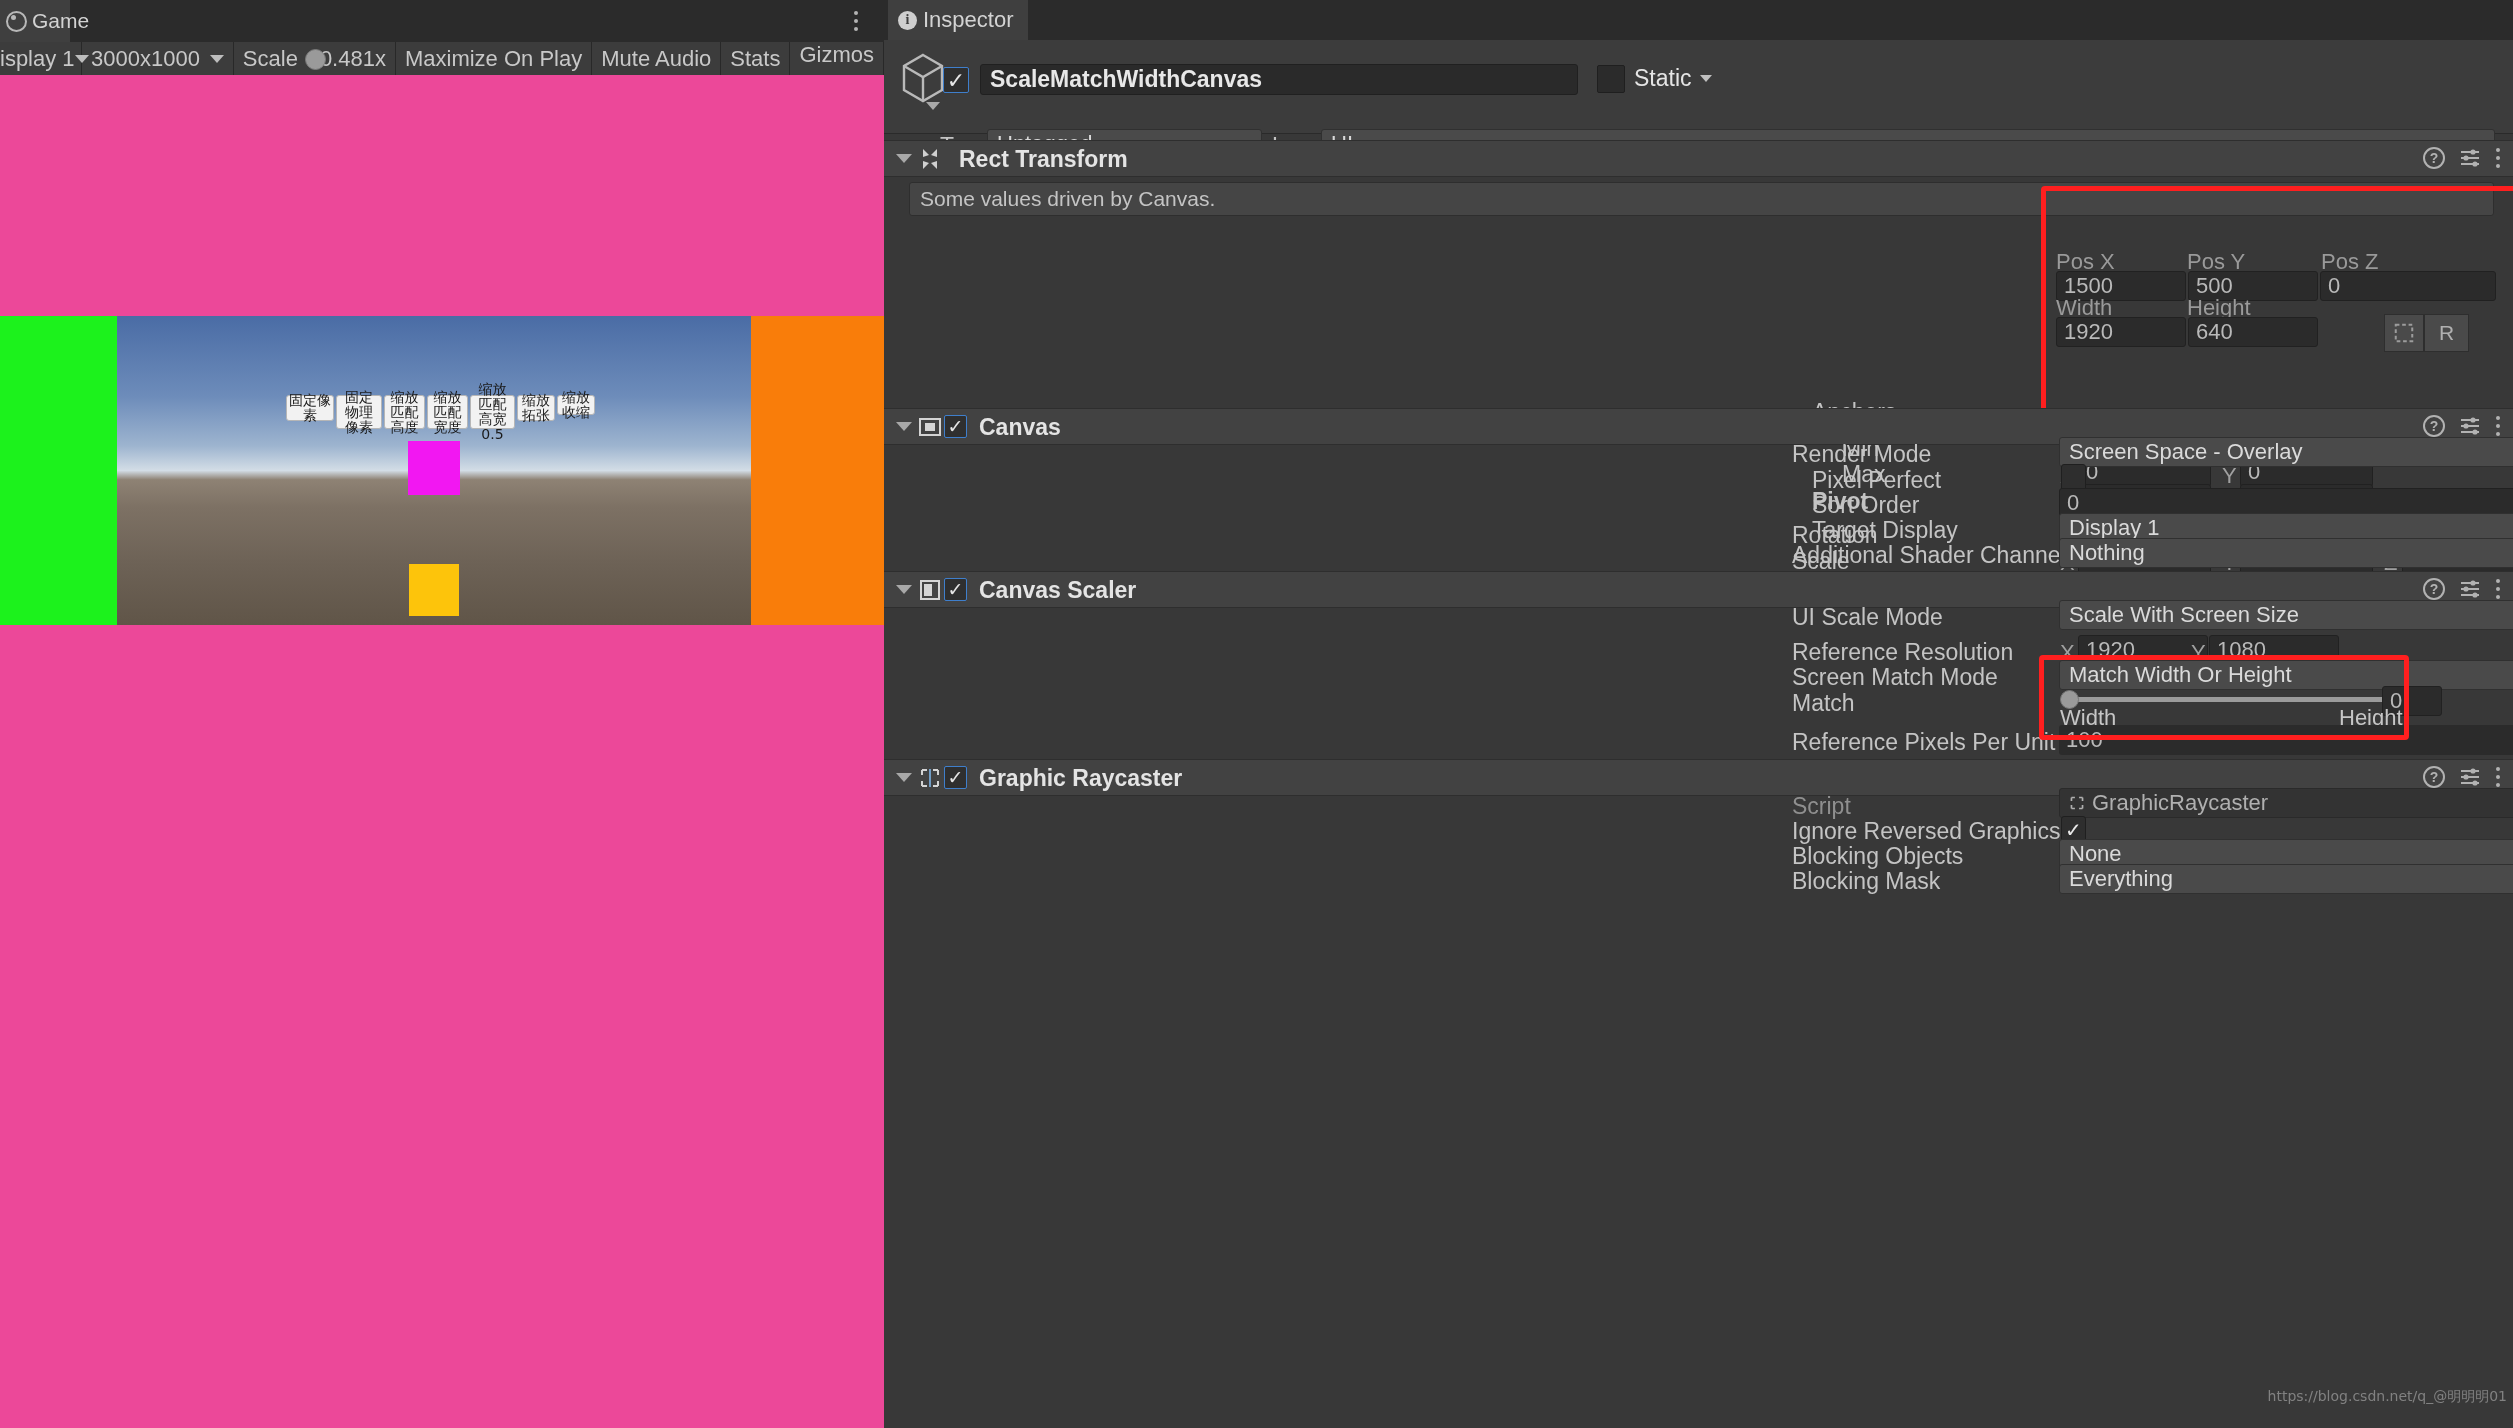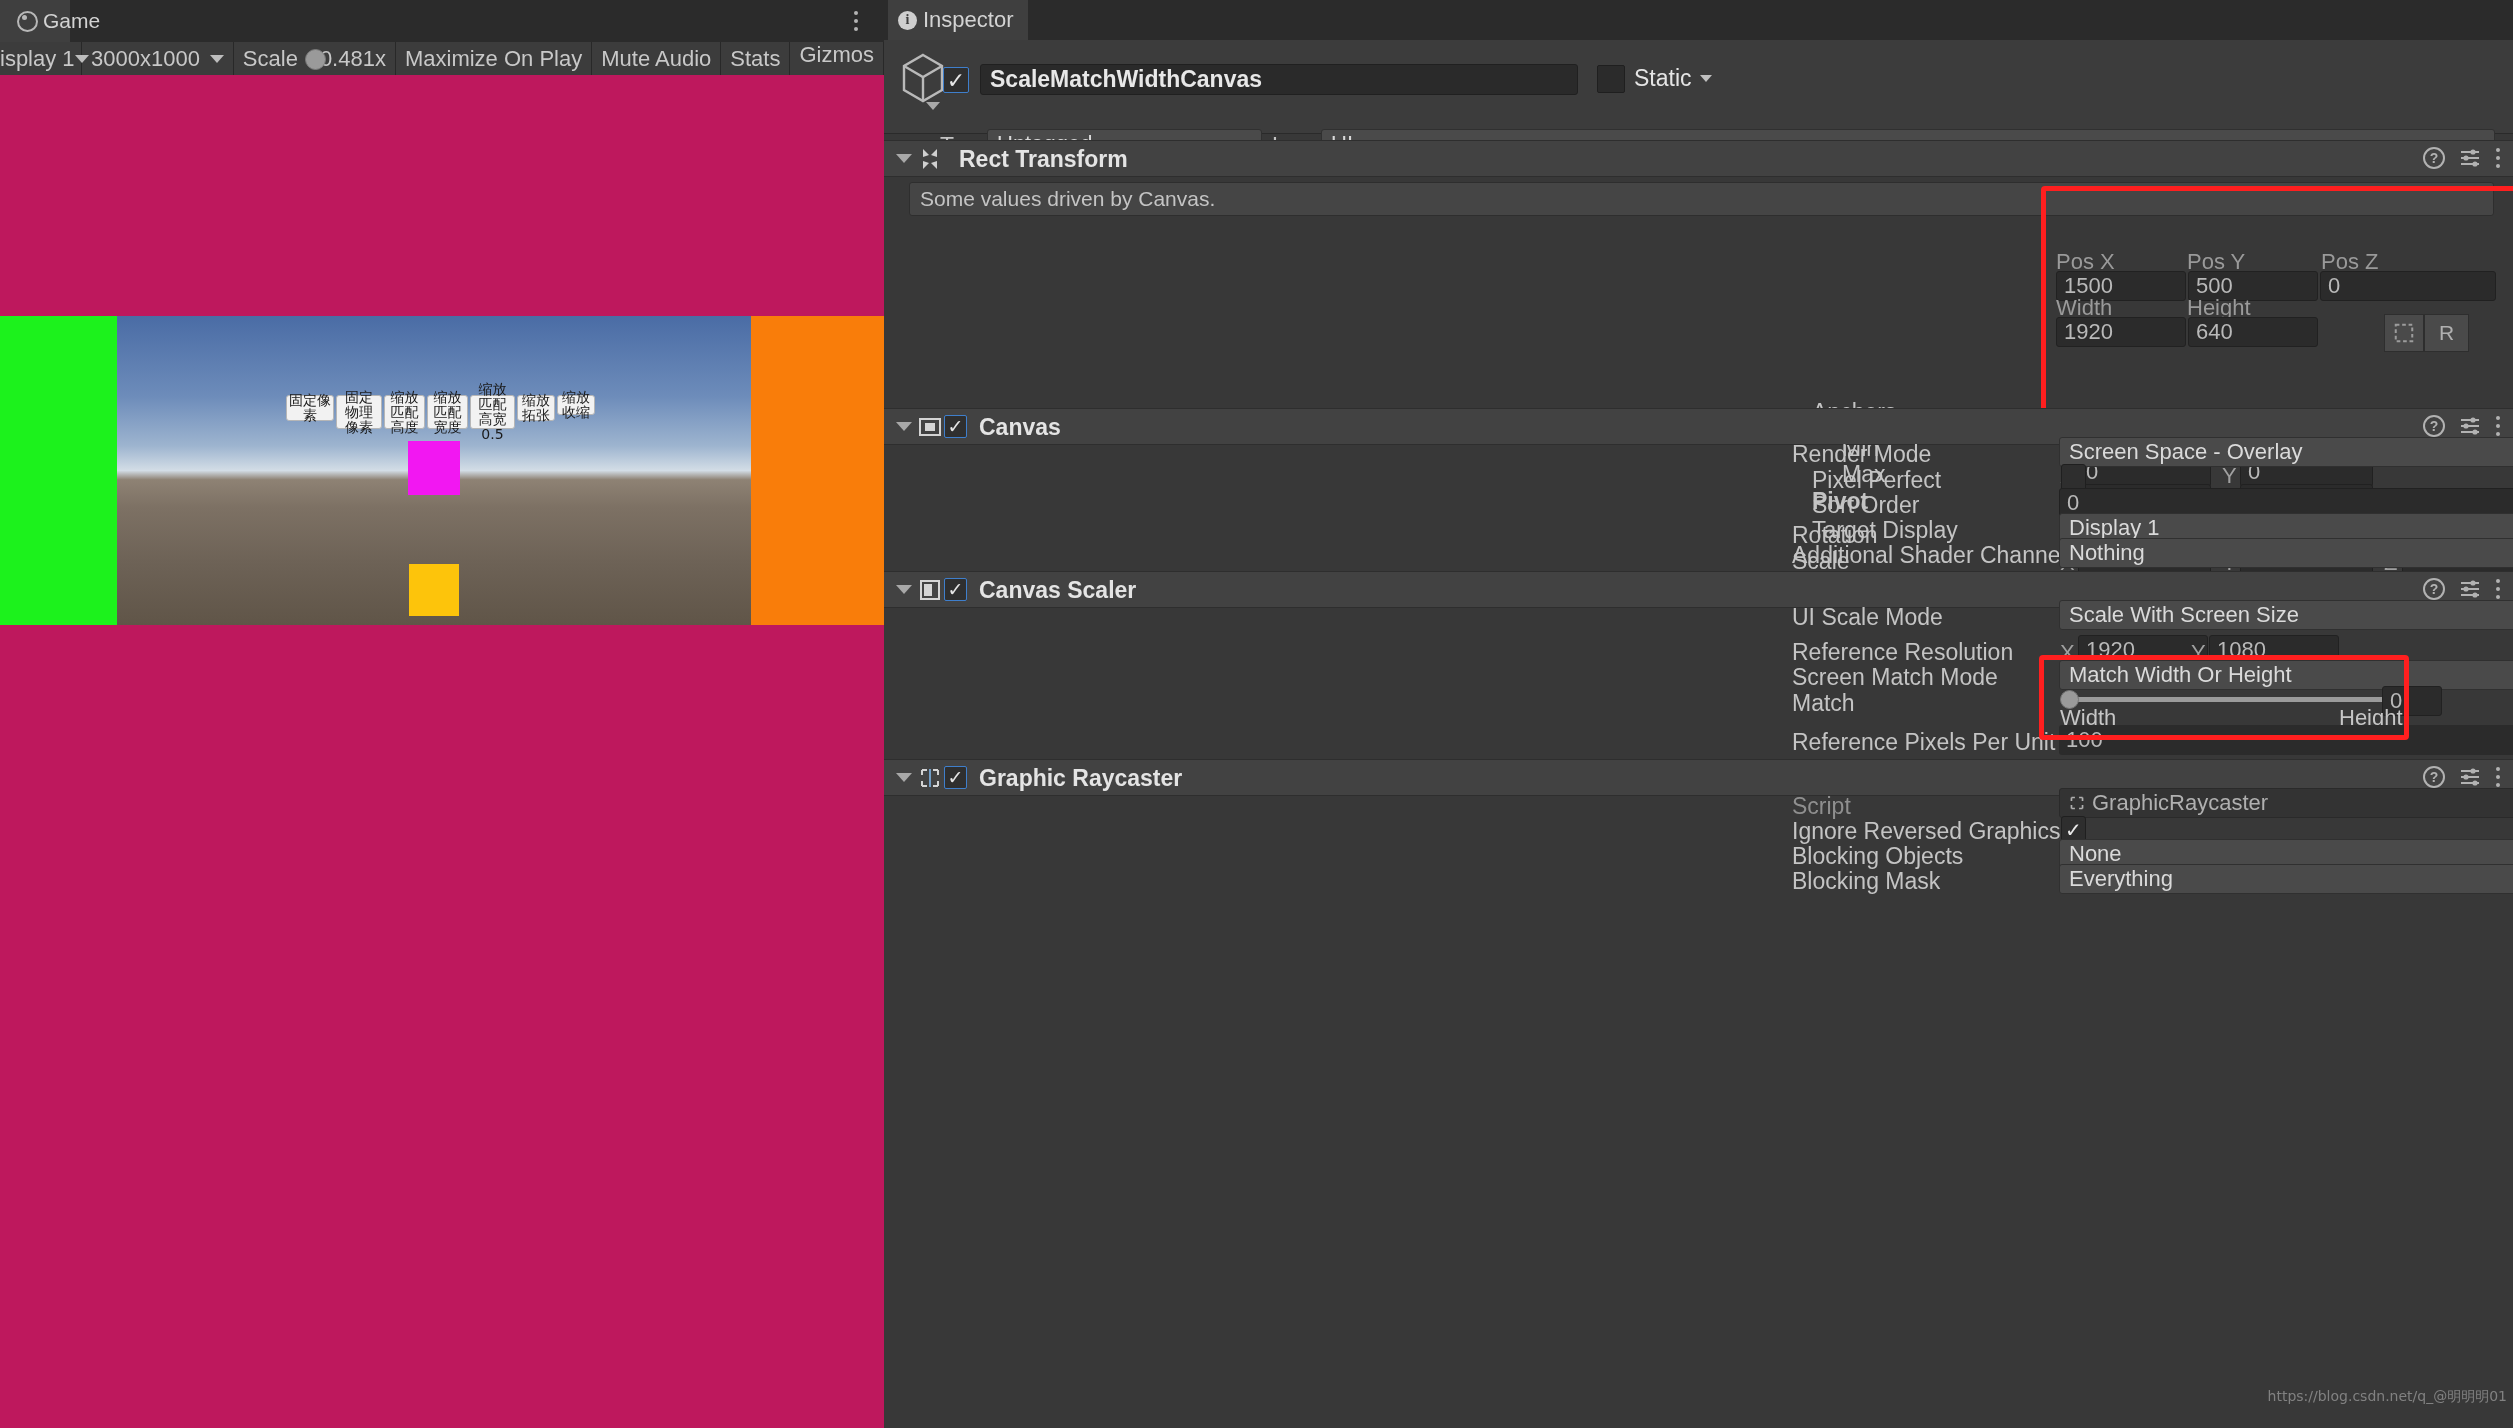--- a/index.html
+++ b/index.html
@@ -28,21 +28,21 @@
   .tabstrip {
     position: absolute; left: 0; top: 0;
     width: 884px; height: 42px;
     background: #2b2b2b;
   }
   .tab-active {
     position: absolute; left: 0; top: 0;
     width: 70px; height: 42px;
     background: #3f3f3f;
     display: flex; align-items: center;
-    padding-left: 17px;
+    padding-left: 6px;
     box-sizing: border-box;
     color: #d2d2d2;
     font-size: 21px;
   }
   .tab-icon-game {
     width: 17px; height: 17px;
     border-radius: 50%;
     border: 2px solid #b8b8b8;
     margin-right: 5px;
     position: relative;
@@ -102,21 +102,21 @@
     width: 19px; height: 19px; border-radius: 50%;
     background: #9a9a9a;
     border: 1px solid #7a7a7a;
   }
   .scale-val { font-size: 22px; color: #c8c8c8; }
 
   
   #game-viewport {
     position: absolute; left: 0; top: 75px;
     width: 884px; height: 1353px;
-    background: #be185d;
+    background: #ec4899;
     overflow: hidden;
   }
   #sky-band {
     position: absolute; left: 0; top: 241px;
     width: 884px; height: 309px;
   }
   .band-green {
     position: absolute; left: 0; top: 0;
     width: 117px; height: 309px;
     background: #1cf21c;

